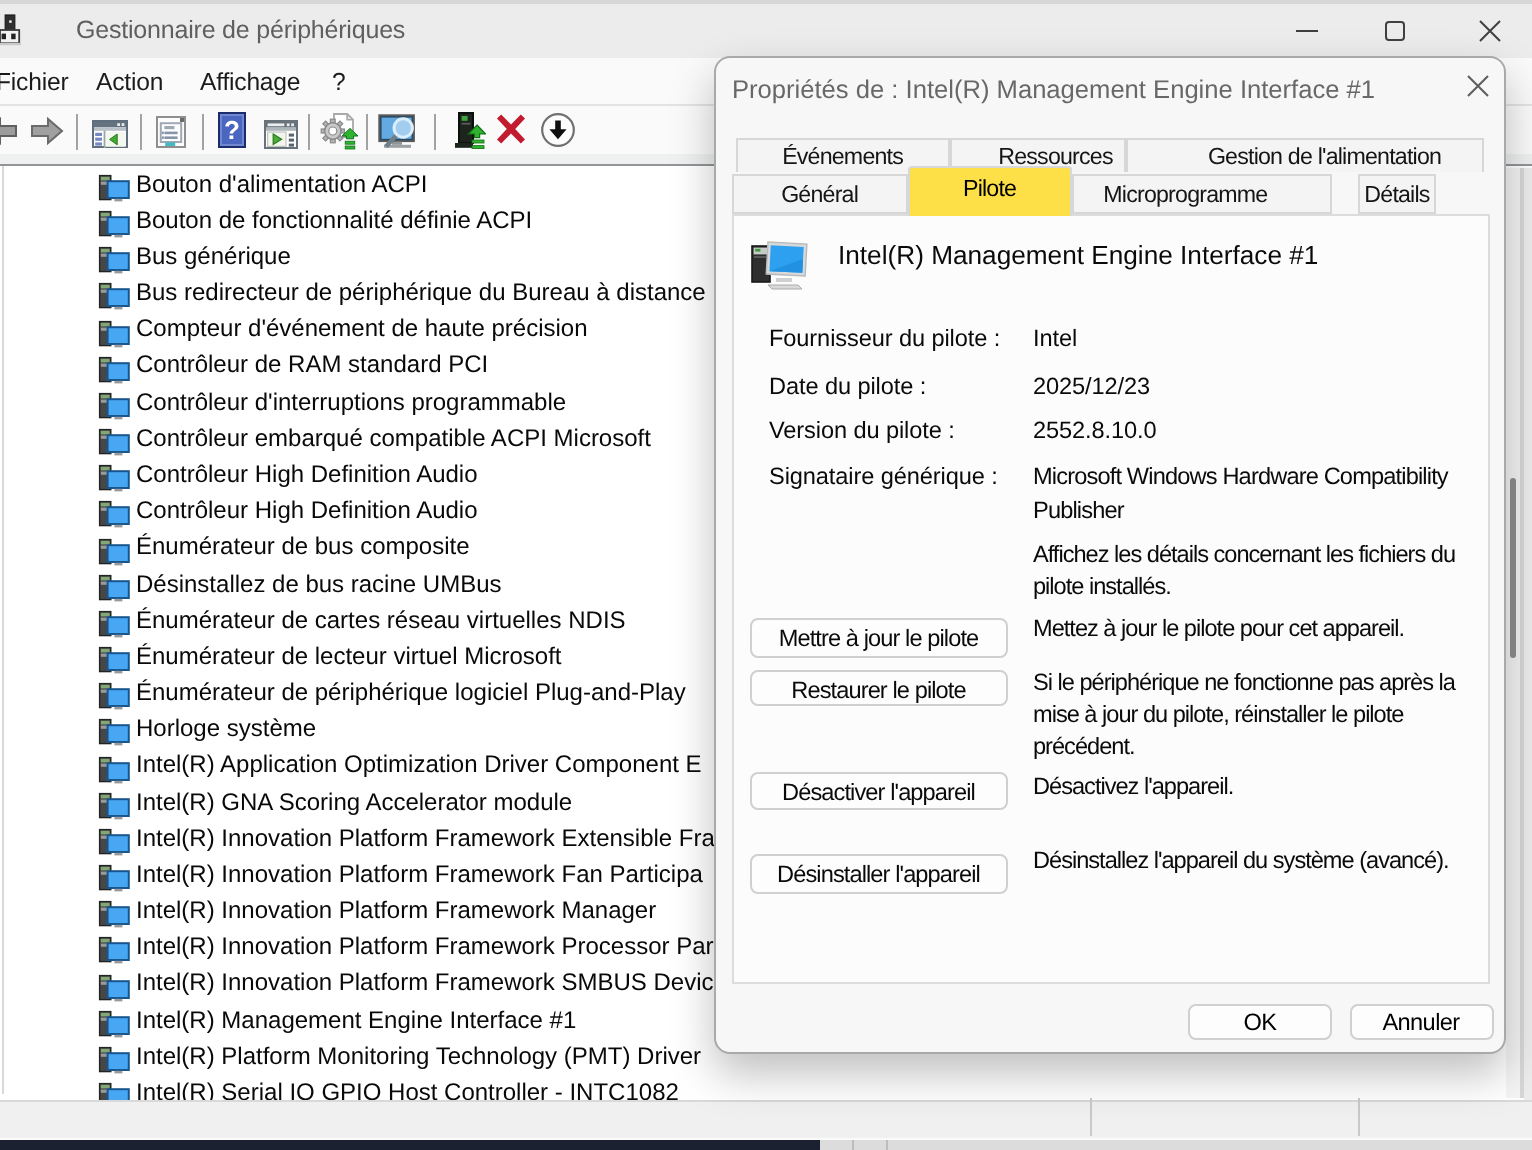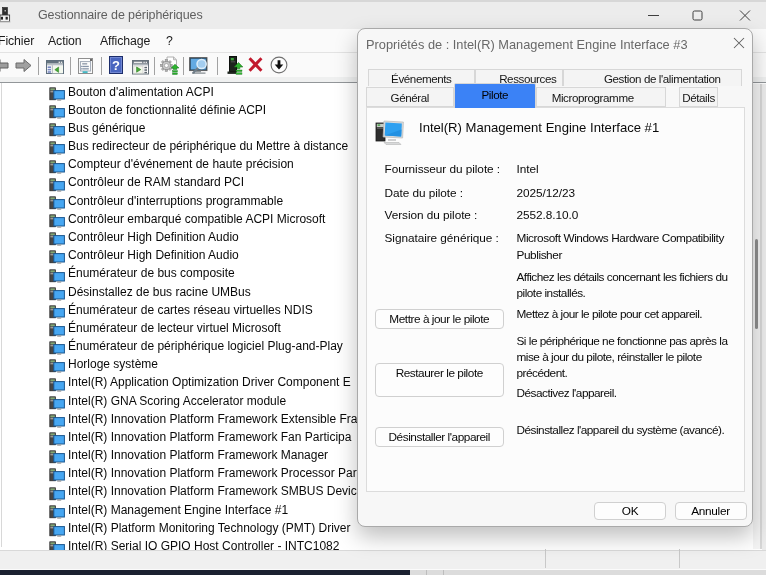--- a/index.html
+++ b/index.html
@@ -25,21 +25,21 @@
 .ssep { top:549px; width:1px; height:19px; background:#c9c9c9; }
 #botdark { left:0; top:570px; width:410px; height:5px; background:#1b2130; }
 #botright { left:410px; top:570px; width:356px; height:5px; background:#dcdcdc; }
 .bsep { top:570px; width:1px; height:5px; background:#bdbdbd; }
 
 #dialog { left:357px; top:28px; width:396px; height:499px; background:#f7f7f7; border:1px solid #a9a9a9; border-radius:8px; box-shadow:0 10px 22px rgba(0,0,0,0.25); }
 #dlg-title { left:8px; top:7.8px; color:#686868; font-size:12.8px; letter-spacing:0; line-height:15px; }
 .tab { position:absolute; background:#f4f4f4; border:1px solid #d7d7d7; text-align:center; font-size:11.6px; letter-spacing:-0.4px; color:#151515; }
 .tabr1 { top:40.3px; height:17.2px; line-height:17.2px; border-bottom:none; }
 .tabr2 { top:57.5px; height:20px; line-height:20px; }
-#tab-active { position:absolute; left:95.8px; top:54px; width:82px; height:24.5px; background:#3b82f6; border:1px solid #d7d7d7; border-bottom:none; border-radius:2px 2px 0 0; text-align:center; line-height:22px; font-size:11.6px; letter-spacing:-0.4px; z-index:3; }
+#tab-active { position:absolute; left:95.8px; top:54px; width:82px; height:24.5px; background:#fde047; border:1px solid #d7d7d7; border-bottom:none; border-radius:2px 2px 0 0; text-align:center; line-height:22px; font-size:11.6px; letter-spacing:-0.4px; z-index:3; }
 #page { left:8px; top:77.5px; width:379px; height:385px; background:#fcfcfc; border:1px solid #dcdcdc; }
 .lbl { position:absolute; font-size:11.8px; letter-spacing:-0.05px; color:#0a0a0a; white-space:nowrap; line-height:14px; }
 .val2 { position:absolute; font-size:11.8px; letter-spacing:-0.42px; color:#0a0a0a; line-height:16.3px; }
 .devname { position:absolute; font-size:13.1px; letter-spacing:0; color:#0a0a0a; white-space:nowrap; line-height:16px; }
 .btn { position:absolute; left:16.5px; width:129.5px; background:#fdfdfd; border:1px solid #d0d0d0; border-radius:4px; text-align:center; font-size:11.8px; letter-spacing:-0.45px; color:#0a0a0a; }
 .desc { position:absolute; left:158.5px; width:240px; font-size:11.8px; letter-spacing:-0.5px; line-height:15.7px; color:#0a0a0a; }
 .okbtn { position:absolute; top:473px; width:72px; height:17.5px; line-height:16px; background:#fdfdfd; border:1px solid #d0d0d0; border-radius:4px; text-align:center; font-size:11.8px; letter-spacing:-0.3px; }
 </style>
 </head>
 <body>
@@ -207,21 +207,21 @@
   <rect x="8.2" y="12.4" width="4" height="1.3" fill="#9a9a9a"></rect>
 </svg></div>
     <div class="ti" style="top:118.9px">Bus générique</div>
     <div class="tic" style="top:141.3px"><svg width="16" height="15" viewBox="0 0 16 15">
   <rect x="0.8" y="0.8" width="5.6" height="12" fill="#474747" stroke="#232323" stroke-width="0.7"></rect>
   <rect x="1.4" y="1.4" width="4.4" height="1.8" fill="#83a774"></rect>
   <rect x="1.4" y="3.8" width="4.4" height="1.6" fill="#9a9a9a"></rect>
   <rect x="4.8" y="3.6" width="10.6" height="8.4" fill="#47a7f2" stroke="#1a568e" stroke-width="1"></rect>
   <rect x="8.2" y="12.4" width="4" height="1.3" fill="#9a9a9a"></rect>
 </svg></div>
-    <div class="ti" style="top:137.1px">Bus redirecteur de périphérique du Mettre à distance</div>
+    <div class="ti" style="top:137.1px">Bus redirecteur de périphérique du Bureau à distance</div>
     <div class="tic" style="top:159.5px"><svg width="16" height="15" viewBox="0 0 16 15">
   <rect x="0.8" y="0.8" width="5.6" height="12" fill="#474747" stroke="#232323" stroke-width="0.7"></rect>
   <rect x="1.4" y="1.4" width="4.4" height="1.8" fill="#83a774"></rect>
   <rect x="1.4" y="3.8" width="4.4" height="1.6" fill="#9a9a9a"></rect>
   <rect x="4.8" y="3.6" width="10.6" height="8.4" fill="#47a7f2" stroke="#1a568e" stroke-width="1"></rect>
   <rect x="8.2" y="12.4" width="4" height="1.3" fill="#9a9a9a"></rect>
 </svg></div>
     <div class="ti" style="top:155.3px">Compteur d'événement de haute précision</div>
     <div class="tic" style="top:177.6px"><svg width="16" height="15" viewBox="0 0 16 15">
   <rect x="0.8" y="0.8" width="5.6" height="12" fill="#474747" stroke="#232323" stroke-width="0.7"></rect>
@@ -402,21 +402,21 @@
 <div class="abs ssep" style="left:545px"></div>
 <div class="abs ssep" style="left:679px"></div>
 <div class="abs" style="left:0; top:569px; width:766px; height:1px; background:#fbfbfb"></div>
 <div class="abs" id="botright"></div>
 <div class="abs bsep" style="left:426px"></div>
 <div class="abs bsep" style="left:443px"></div>
 
 <div class="abs" id="botdark"></div>
 
 <div class="abs" id="dialog">
-  <div class="abs" id="dlg-title">Propriétés de : Intel(R) Management Engine Interface #3</div>
+  <div class="abs" id="dlg-title">Propriétés de : Intel(R) Management Engine Interface #1</div>
   <svg class="abs" style="left:374px; top:7px" width="14" height="14" viewBox="0 0 14 14">
     <path d="M2 2 L12 12 M12 2 L2 12" stroke="#5f5f5f" stroke-width="1.05"></path>
   </svg>
 
   <div class="tab tabr1" style="left:9.6px; width:107.4px">Événements</div>
   <div class="tab tabr1" style="left:117px; width:87.5px; padding-left:18px">Ressources</div>
   <div class="tab tabr1" style="left:204.5px; width:179.5px; padding-left:20px">Gestion de l'alimentation</div>
 
   <div class="tab tabr2" style="left:7.6px; width:88.4px">Général</div>
   <div class="tab tabr2" style="left:177.7px; width:130px; padding-right:16px">Microprogramme</div>
@@ -447,23 +447,24 @@
   <div class="lbl" style="left:26.5px; top:179px">Version du pilote :</div>
   <div class="lbl" style="left:158.5px; top:179px">2552.8.10.0</div>
   <div class="lbl" style="left:26.5px; top:202.4px">Signataire générique :</div>
   <div class="val2" style="left:158.5px; top:201.3px">Microsoft Windows Hardware Compatibility<br>Publisher</div>
 
   <div class="desc" style="top:241.2px">Affichez les détails concernant les fichiers du<br>pilote installés.</div>
 
   <div class="btn" style="top:280.3px; height:19.5px; line-height:18.5px">Mettre à jour le pilote</div>
   <div class="desc" style="top:277.6px">Mettez à jour le pilote pour cet appareil.</div>
 
-  <div class="btn" style="top:334px; height:34px; line-height:18.5px">Restaurer le pilote</div>
+  <div class="btn" style="top:306px; height:18px; line-height:18.5px">Restaurer le pilote</div>
   <div class="desc" style="top:305.2px">Si le périphérique ne fonctionne pas après la<br>mise à jour du pilote, réinstaller le pilote<br>précédent.</div>
 
+  <div class="btn" style="top:356.9px; height:19.5px; line-height:18.5px">Désactiver l'appareil</div>
   <div class="desc" style="top:356.8px">Désactivez l'appareil.</div>
 
   <div class="btn" style="top:398px; height:20px; line-height:19px">Désinstaller l'appareil</div>
   <div class="desc" style="top:393.8px">Désinstallez l'appareil du système (avancé).</div>
 
   <div class="okbtn" style="left:236px">OK</div>
 
   <div class="okbtn" style="left:316.5px">Annuler</div>
 </div>
 

